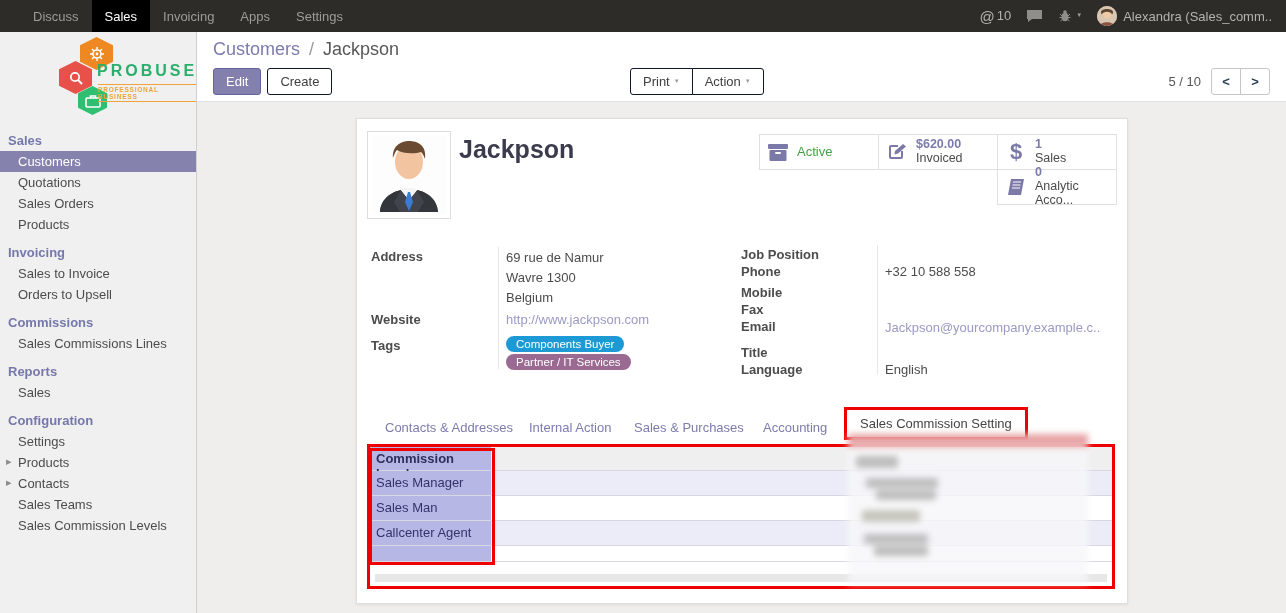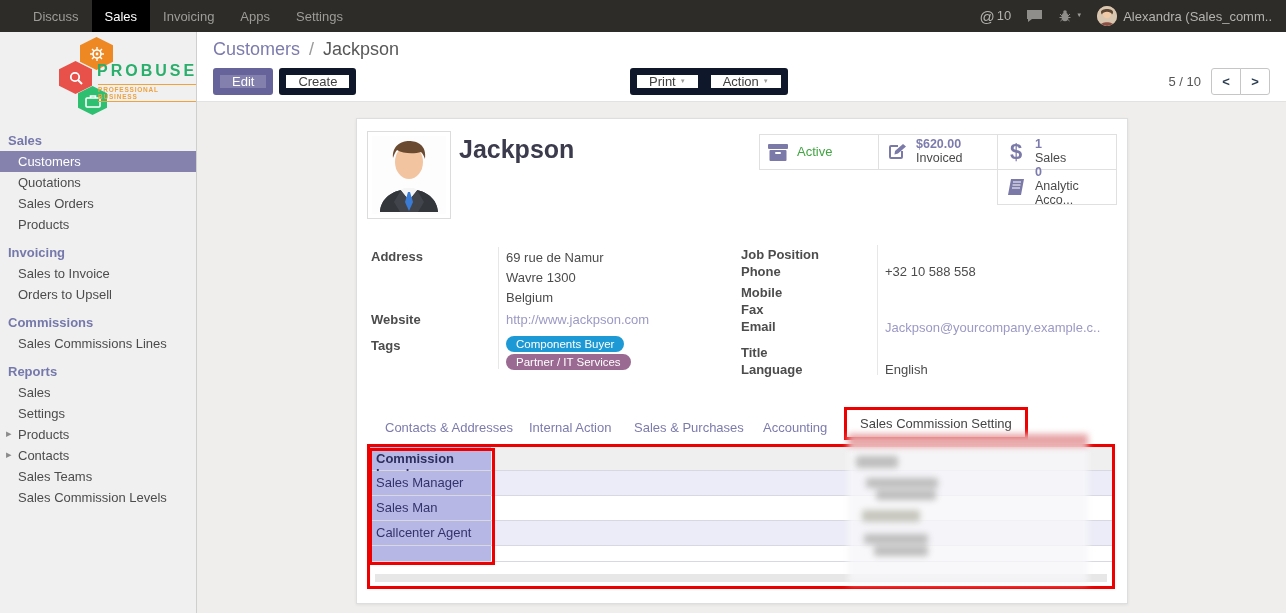--- a/index.html
+++ b/index.html
@@ -47,21 +47,21 @@
   .side-item .caret-right::before { content:"▸"; position:absolute; left:6px; top:3px; color:#8b8b8b; font-size:11px; }
 
   
   .main-header { position:absolute; top:32px; left:197px; right:0; height:70px;
     background:#fff; border-bottom:1px solid #e2e2e2; z-index:30; }
   .breadcrumb { position:absolute; left:16px; top:7px; font-size:18px; }
   .bc-parent { color:#7c7bad; cursor:pointer; }
   .bc-sep { color:#9a9a9a; margin:0 4px; }
   .bc-current { color:#585858; }
   .btn { display:inline-flex; align-items:center; justify-content:center; font-size:13px;
-    height:27px; padding:0 12px; border-radius:3px; border:7px solid #0f172a; background:#fff;
+    height:27px; padding:0 12px; border-radius:3px; border:1px solid #0f172a; background:#fff;
     color:#404040; cursor:pointer; }
   .btn-primary { background:#8380ae; border-color:#66639a; color:#fff; }
   .cp-left { position:absolute; left:16px; top:36px; display:flex; gap:6px; }
   .cp-center { position:absolute; left:433px; top:36px; display:flex; }
   .cp-center .btn + .btn { margin-left:-1px; border-radius:0 3px 3px 0; }
   .cp-center .btn:first-child { border-radius:3px 0 0 3px; }
   .cp-right { position:absolute; right:16px; top:36px; display:flex; align-items:center; gap:10px; }
   .pager-text { font-size:13px; color:#555; }
   .pager-btns { display:flex; }
   .pager-btn { width:30px; height:27px; background:#fff; border:1px solid #c6c6c6;
@@ -209,20 +209,21 @@
     <div class="side-heading">Invoicing</div>
     <div class="side-item">Sales to Invoice</div>
     <div class="side-item">Orders to Upsell</div>
 
     <div class="side-heading">Commissions</div>
     <div class="side-item">Sales Commissions Lines</div>
 
     <div class="side-heading">Reports</div>
     <div class="side-item">Sales</div>
 
+    <div class="side-heading">Configuration</div>
     <div class="side-item">Settings</div>
     <div class="side-item"><span class="caret-right"></span><span>Products</span></div>
     <div class="side-item"><span class="caret-right"></span><span>Contacts</span></div>
     <div class="side-item">Sales Teams</div>
     <div class="side-item">Sales Commission Levels</div>
   </div>
 </div>
 
 <div class="main-header">
   <div class="breadcrumb">

